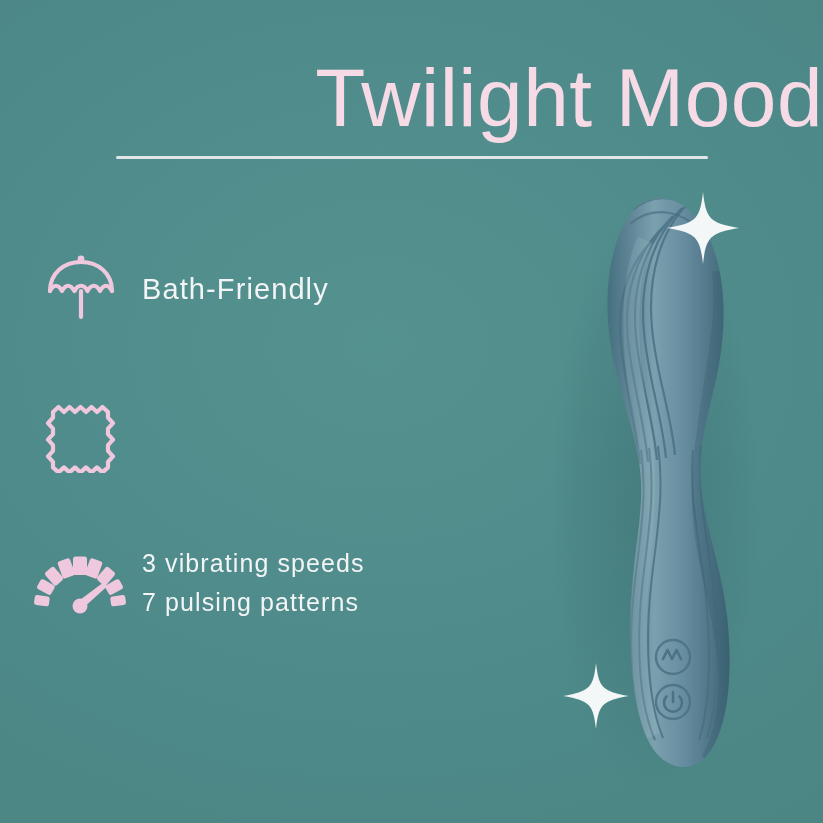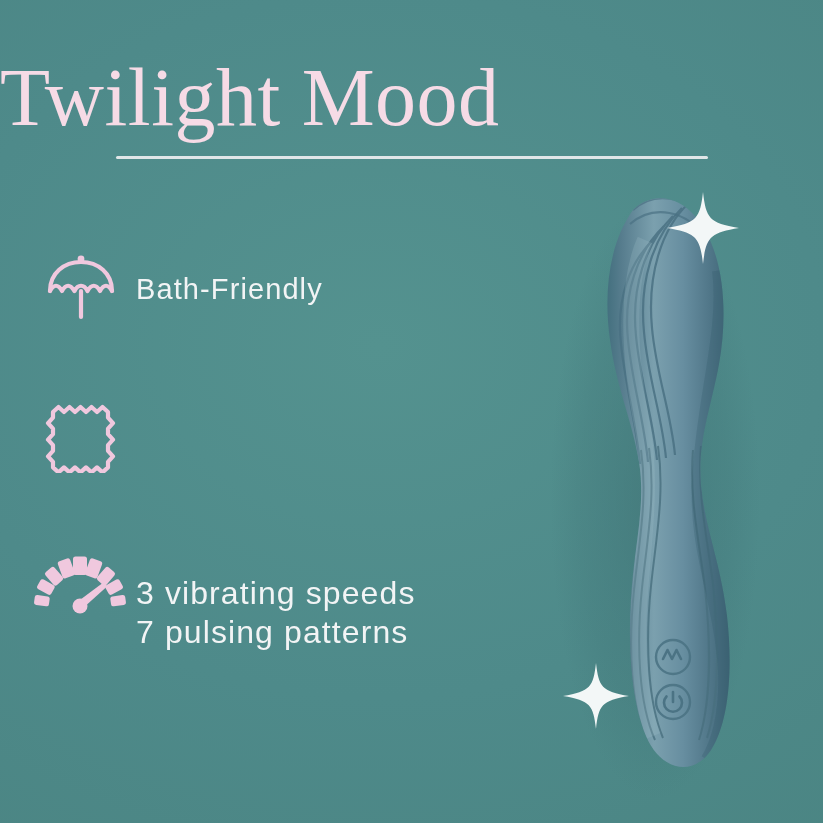--- a/index.html
+++ b/index.html
@@ -18,22 +18,22 @@
     font-family: "Liberation Sans", sans-serif;
     user-select: none;
   }
 
   
   #title {
     position: absolute;
     left: 0;
     top: 52px;
     width: 823px;
-    text-align: left;
-    font-family: Liberation Serif, serif;
+    text-align: right;
+    font-family: Liberation Sans, sans-serif;
     font-size: 82px;
     line-height: 92px;
     letter-spacing: 0.5px;
     color: #f6dbe6;
     white-space: nowrap;
   }
   #divider {
     position: absolute;
     left: 116px;
     top: 156px;
@@ -61,31 +61,31 @@
     position: absolute;
     left: 44px;
     top: 50%;
     transform: translateY(-50%);
     width: 74px;
     height: 74px;
     display: block;
   }
   .feature .ftxt {
     position: absolute;
-    left: 136px;
+    left: 142px;
     top: 50%;
     transform: translateY(-50%);
     color: #f2f4f5;
     font-size: 29px;
     line-height: 38px;
     letter-spacing: 1.1px;
     font-weight: 300;
     white-space: pre-line;
   }
-  .feature.two-line .ftxt { font-size: 32px; line-height: 39px; margin-top: 30px; }
+  .feature.two-line .ftxt { font-size: 25px; line-height: 39px; }
 
   
   #product { position: absolute; left: 515px; top: 150px; width: 300px; height: 660px; }
   #prod-svg { display: block; width: 300px; height: 660px; }
   .sparkle { position: absolute; }
 </style>
 </head>
 <body>
 
 <div id="page">

